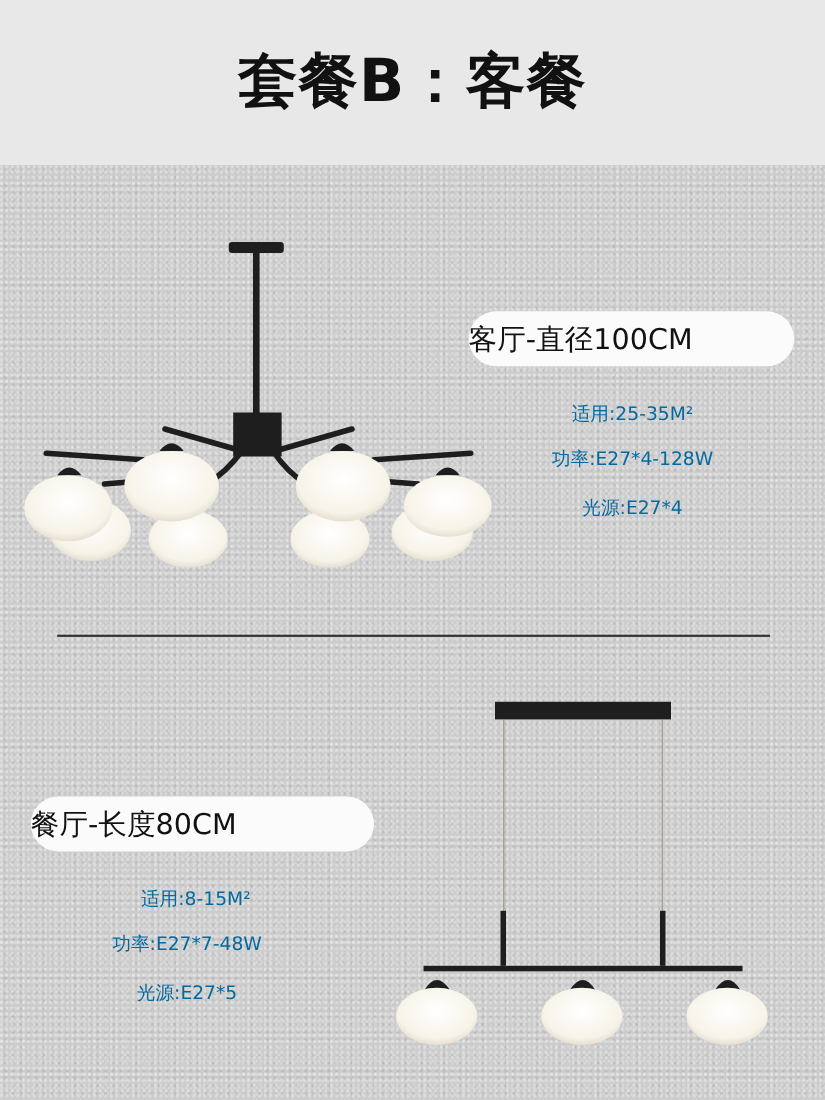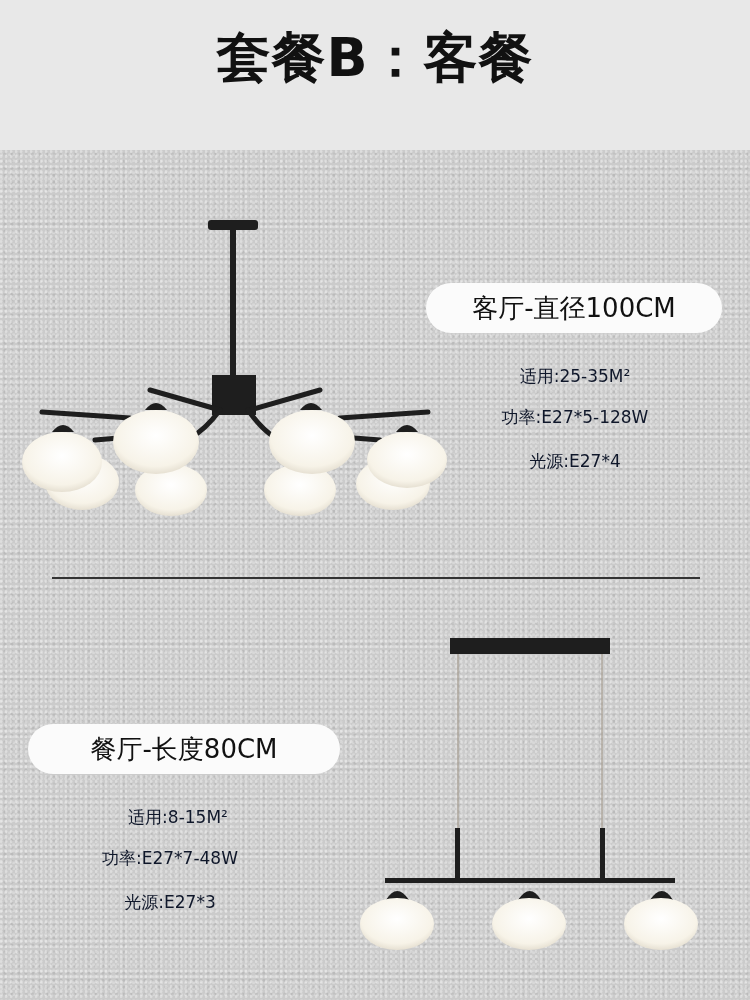--- a/index.html
+++ b/index.html
@@ -6,39 +6,39 @@
   body {
     width: 750px; height: 1000px; position: relative; overflow: hidden;
     font-family: "DejaVu Sans", "Liberation Sans", sans-serif;
     background: #c9c9c9;
   }
   .header-band {
     position: absolute; left: 0; top: 0; width: 750px; height: 150px;
     background: #e8e8e8;
   }
   .title {
-    position: absolute; left: 0; top: 22px; width: 750px; text-align: center;
+    position: absolute; left: 0; top: 38px; width: 750px; text-align: center;
     font-size: 54px; font-weight: bold; color: #111; letter-spacing: 1px;
   }
   .texture {
     position: absolute; left: 0; top: 150px; width: 750px; height: 850px;
     background-color: #cbcbcb;
     background-image:
       radial-gradient(circle at 20% 30%, rgba(255,255,255,0.35) 0 1px, transparent 2px),
       radial-gradient(circle at 70% 60%, rgba(0,0,0,0.08) 0 1px, transparent 2px),
       radial-gradient(circle at 40% 80%, rgba(255,255,255,0.25) 0 1px, transparent 2px);
     background-size: 5px 5px, 7px 7px, 4px 6px;
   }
   .pill {
     position: absolute; background: #fbfbfb; border-radius: 26px;
-    display: flex; align-items: center; justify-content: center;
+    display: flex; align-items: center; 
     font-size: 26px; color: #111; font-weight: 500;
   }
   .spec {
-    position: absolute; font-size: 17px; color: #0f172a; text-align: center;
+    position: absolute; font-size: 17px; color: #0369a1; text-align: center;
   }
   .divider {
     position: absolute; left: 52px; top: 577px; width: 648px; height: 2px; background: #333;
   }
   .lamp svg { position: absolute; }
 </style>
 </head>
 <body>
 
 <div class="header-band">
@@ -88,31 +88,31 @@
     <ellipse cx="156" cy="242" rx="43" ry="32" fill="url(#glass)"></ellipse>
     <ellipse cx="312" cy="242" rx="43" ry="32" fill="url(#glass)"></ellipse>
     <ellipse cx="407" cy="260" rx="40" ry="28" fill="url(#glass)"></ellipse>
   </svg>
 </div>
 
 <div class="pill" style="left:426px;top:283px;width:296px;height:50px">
   <span>客厅-直径100CM</span>
 </div>
 <div class="spec" style="left:430px;top:365px;width:290px">适用:25-35M²</div>
-<div class="spec" style="left:430px;top:406px;width:290px">功率:E27*5-128W</div>
+<div class="spec" style="left:430px;top:406px;width:290px">功率:E27*4-128W</div>
 <div class="spec" style="left:430px;top:450px;width:290px">光源:E27*4</div>
 
 <div class="divider"></div>
 
 <div class="pill" style="left:28px;top:724px;width:312px;height:50px">
   <span>餐厅-长度80CM</span>
 </div>
 <div class="spec" style="left:28px;top:806px;width:300px">适用:8-15M²</div>
 <div class="spec" style="left:20px;top:847px;width:300px">功率:E27*7-48W</div>
-<div class="spec" style="left:20px;top:891px;width:300px">光源:E27*3</div>
+<div class="spec" style="left:20px;top:891px;width:300px">光源:E27*5</div>
 
 <div class="lamp">
   <svg width="400" height="340" style="left:350px;top:620px" viewBox="0 0 400 340">
     <defs>
       <radialGradient id="glass2" cx="50%" cy="40%" r="60%">
         <stop offset="0%" stop-color="#ffffff"></stop>
         <stop offset="80%" stop-color="#f7f3e8"></stop>
         <stop offset="100%" stop-color="#e6e0d2"></stop>
       </radialGradient>
     </defs>

